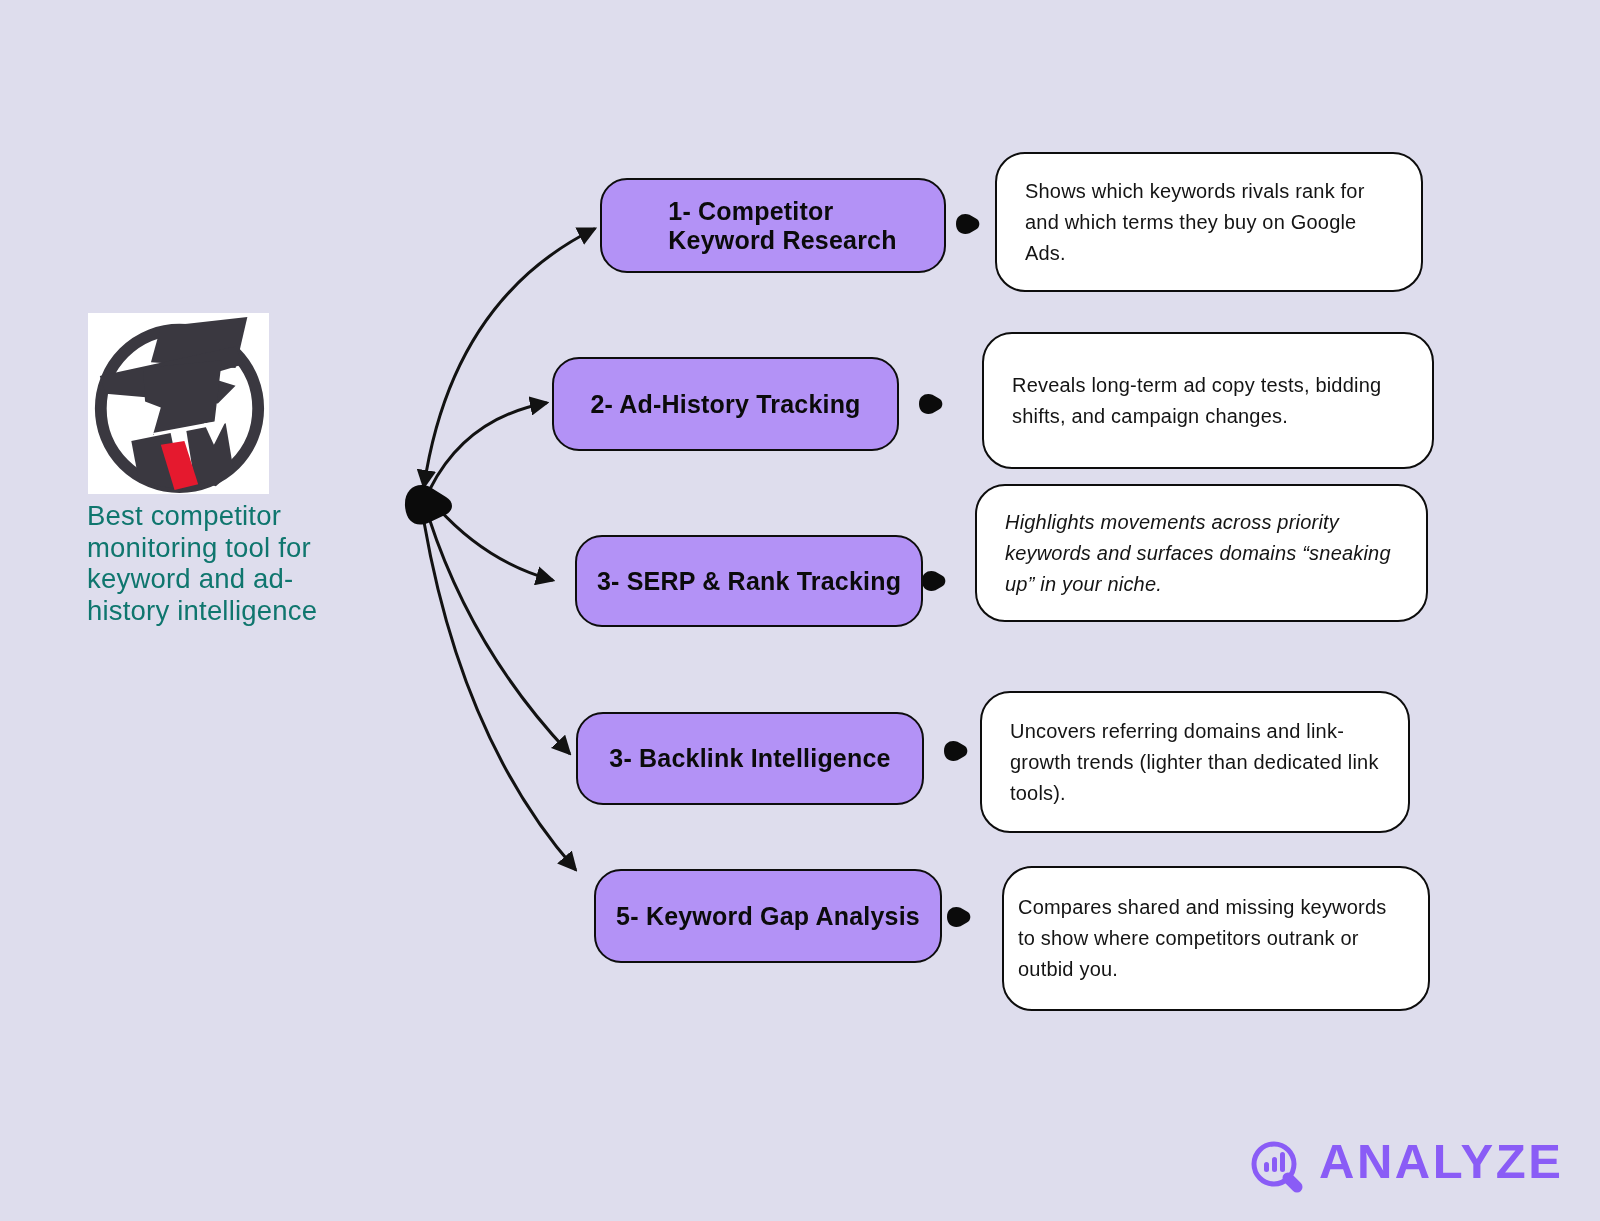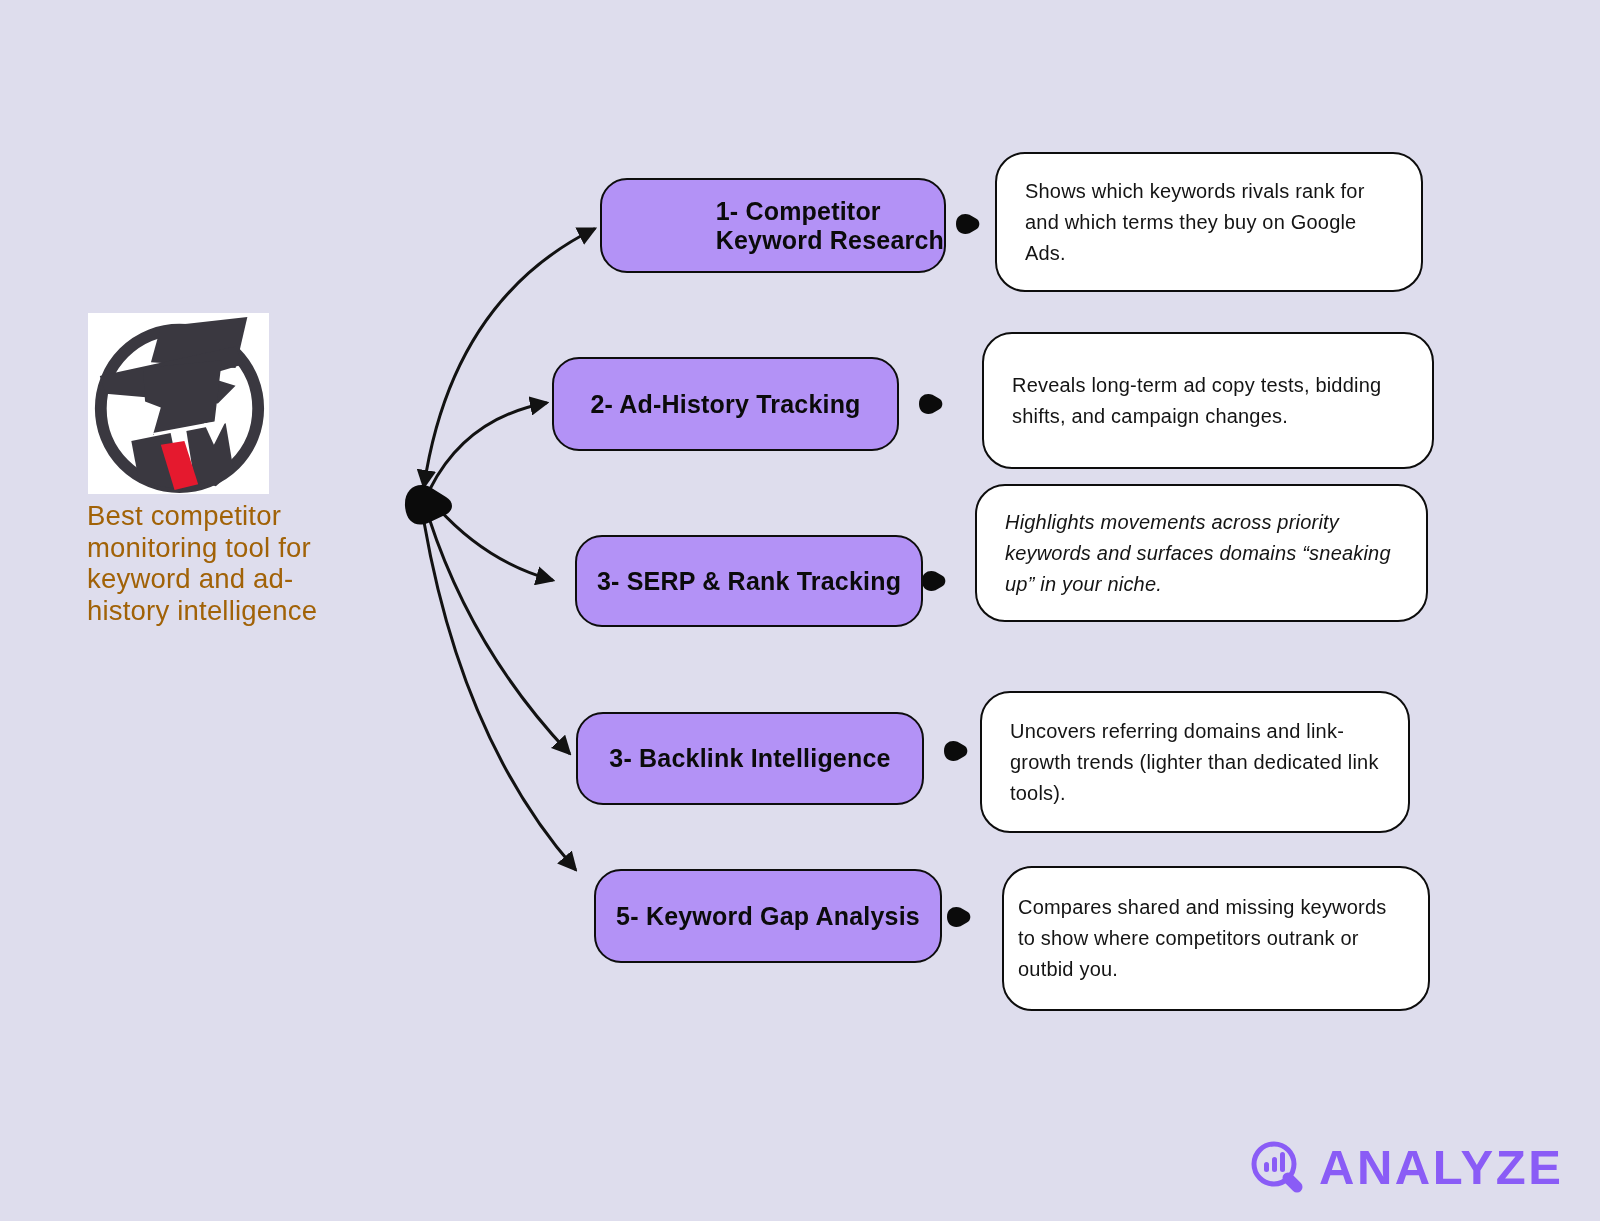--- a/index.html
+++ b/index.html
@@ -16,35 +16,35 @@
   }
   .connector-layer{
     position:absolute;left:0;top:0;width:1600px;height:1221px;
   }
   .spy-logo{
     position:absolute;left:88px;top:313px;width:181px;height:181px;
     background:#ffffff;
   }
   .tagline{
     position:absolute;left:87px;top:500px;width:300px;
-    font-size:27.5px;line-height:31.5px;color:#a16207;
+    font-size:27.5px;line-height:31.5px;color:#0f766e;
     white-space:pre-line;letter-spacing:.2px;
   }
   .node{
     position:absolute;
     background:#b392f6;
     border:2.5px solid #0d0d0d;
     border-radius:27px;
     display:flex;align-items:center;justify-content:center;
     font-weight:bold;font-size:25px;color:#0b0b0b;
     box-sizing:border-box;
     letter-spacing:.2px;
   }
   .node .lbl{white-space:pre-line;line-height:29px;}
-  .node-1{left:600px;top:178px;width:346px;height:95px;justify-content:flex-end;padding-left:19px;}
+  .node-1{left:600px;top:178px;width:346px;height:95px;justify-content:center;padding-left:19px;}
   .node-2{left:552px;top:357px;width:347px;height:94px;}
   .node-3{left:560px;top:535px;width:348px;height:92px;margin-left:15px;}
   .node-4{left:576px;top:712px;width:348px;height:93px;}
   .node-5{left:594px;top:869px;width:348px;height:94px;}
   .card{
     position:absolute;
     background:#ffffff;
     border:2.5px solid #0d0d0d;
     border-radius:30px;
     display:flex;align-items:center;
@@ -53,21 +53,21 @@
     padding:18px 28px;
     letter-spacing:.2px;
   }
   .card-1{left:995px;top:152px;width:428px;height:140px;}
   .card-2{left:982px;top:332px;width:452px;height:137px;}
   .card-3{left:975px;top:484px;width:453px;height:138px;font-style:italic;}
   .card-4{left:980px;top:691px;width:430px;height:142px;}
   .card-5{left:1002px;top:866px;width:428px;height:145px;padding-left:14px;}
   .brand{
     position:absolute;left:1243px;top:1133px;height:68px;
-    display:flex;align-items:center;gap:4px;
+    display:flex;align-items:flex-start;gap:4px;
   }
   .brand-text{
     font-size:49px;font-weight:600;color:#8a5cf6;
     letter-spacing:2.5px;
   }
 </style>
 </head>
 <body>
 
 <div class="canvas">

